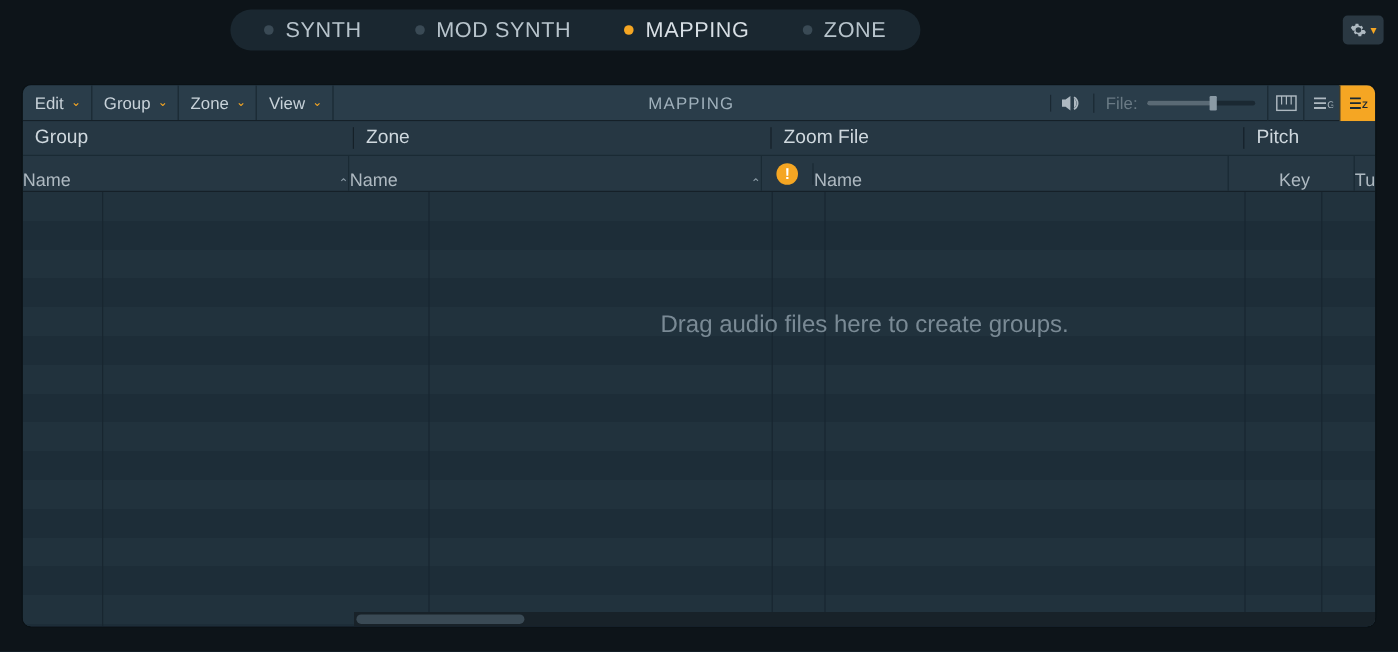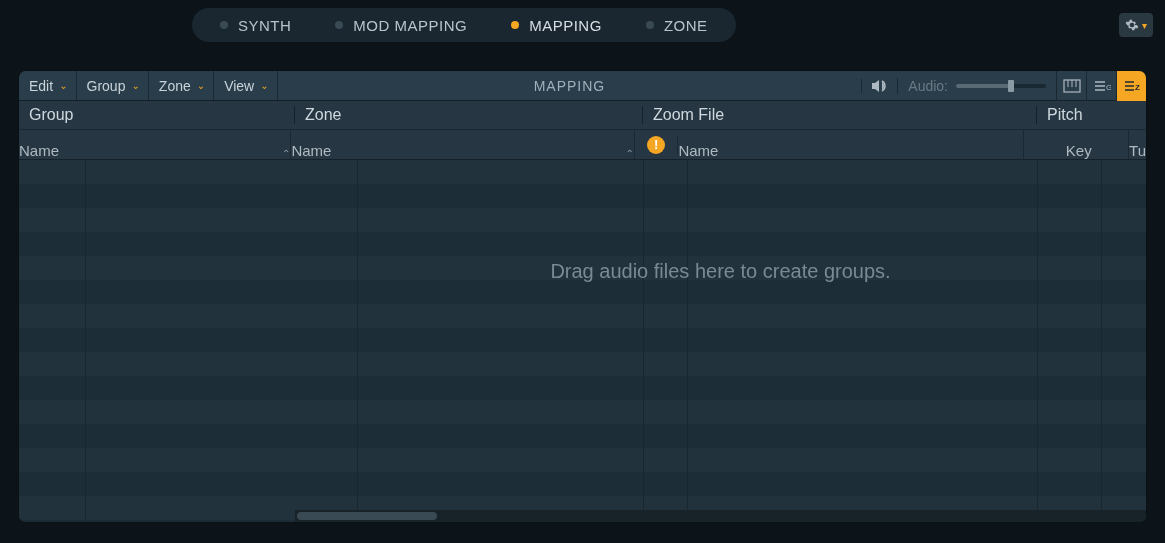--- a/index.html
+++ b/index.html
@@ -29,21 +29,21 @@
     margin-left: 180px;
     padding: 0 6px;
   }
   .tab {
     display: flex;
     align-items: center;
     gap: 10px;
     padding: 0 22px;
     height: 34px;
     color: #b8c4cc;
-    font-size: 15px;
+    font-size: 18px;
     letter-spacing: 0.5px;
     cursor: pointer;
   }
   .tab .dot {
     width: 8px; height: 8px; border-radius: 50%;
     background: #3a4a55;
   }
   .tab.active .dot { background: #f5a623; }
   .tab.active { color: #d8dfe5; }
   .spacer { flex: 1; }
@@ -243,21 +243,21 @@
 <body>
 
 <div class="top-bar">
   <div class="tab-group">
     <div class="tab">
       <span class="dot"></span>
       <span>SYNTH</span>
     </div>
     <div class="tab">
       <span class="dot"></span>
-      <span>MOD MAPPING</span>
+      <span>MOD SYNTH</span>
     </div>
     <div class="tab active">
       <span class="dot"></span>
       <span>MAPPING</span>
     </div>
     <div class="tab">
       <span class="dot"></span>
       <span>ZONE</span>
     </div>
   </div>
@@ -291,21 +291,21 @@
     </div>
     <div class="tb-title">MAPPING</div>
     <div class="tb-right">
       <div class="tb-speaker">
         <svg width="18" height="14" viewBox="0 0 18 14">
           <path fill="#aeb9c1" d="M1 4h3l4-3v12l-4-3H1zM11 3c1.5 1 2 2.5 2 4s-.5 3-2 4"></path>
           <path stroke="#aeb9c1" stroke-width="1.5" fill="none" d="M11 2c2 1.2 3 3 3 5s-1 3.8-3 5"></path>
         </svg>
       </div>
       <div class="tb-zoom">
-        <span>Audio:</span>
+        <span>File:</span>
         <div class="zoom-track">
           <div class="zoom-fill"></div>
           <div class="zoom-handle"></div>
         </div>
       </div>
       <div class="tb-iconbtn">
         <svg viewBox="0 0 18 14">
           <rect x="1" y="1" width="16" height="12" fill="none" stroke="#aeb9c1" stroke-width="1.2"></rect>
           <line x1="5" y1="1" x2="5" y2="8" stroke="#aeb9c1"></line>
           <line x1="9" y1="1" x2="9" y2="8" stroke="#aeb9c1"></line>

